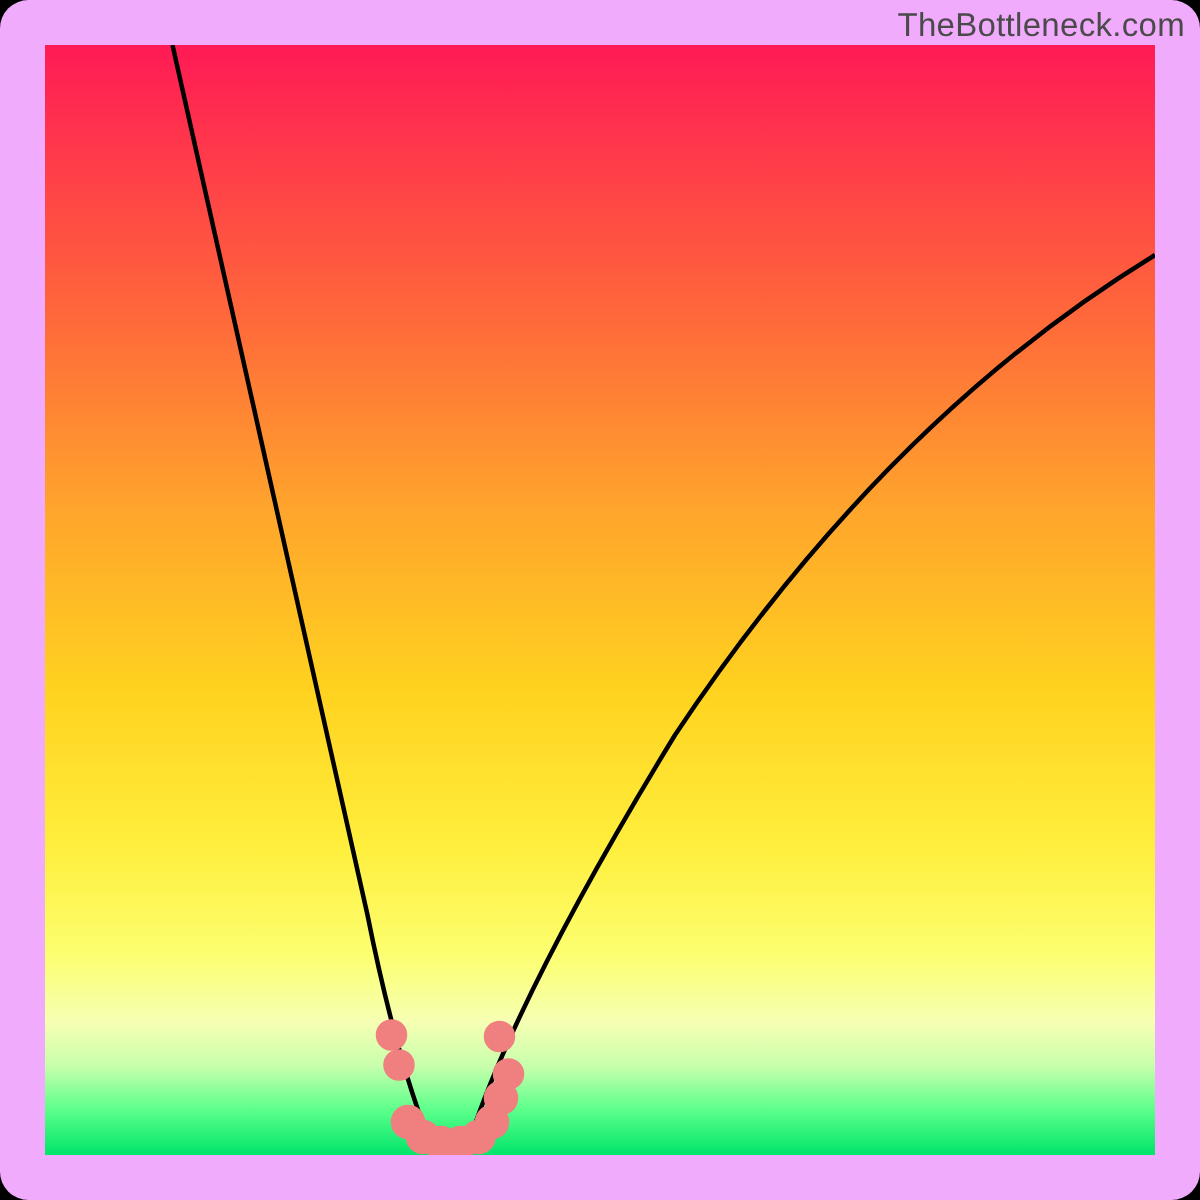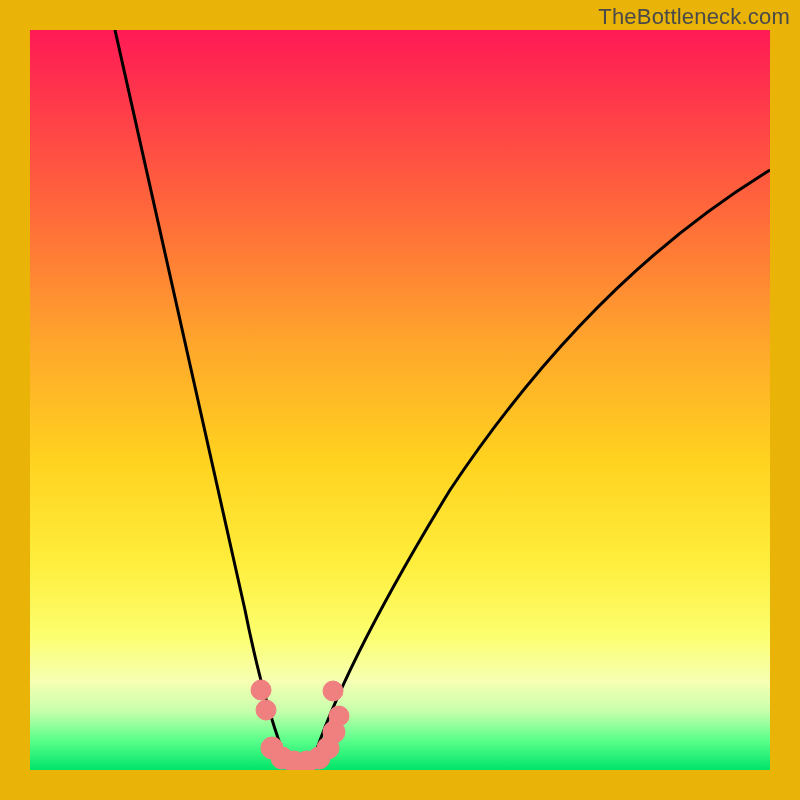--- a/index.html
+++ b/index.html
@@ -7,21 +7,22 @@
     padding: 0;
     width: 800px;
     height: 800px;
     overflow: hidden;
     background: #000;
     font-family: Arial, Helvetica, sans-serif;
   }
   .frame {
     position: absolute;
     inset: 0;
-    background: #eab308;
+    background: #f0abfc;
+    border-radius: 19px;
   }
   .plot {
     position: absolute;
     left: 30px;
     top: 30px;
     width: 740px;
     height: 740px;
     overflow: hidden;
   }
   .gradient {

